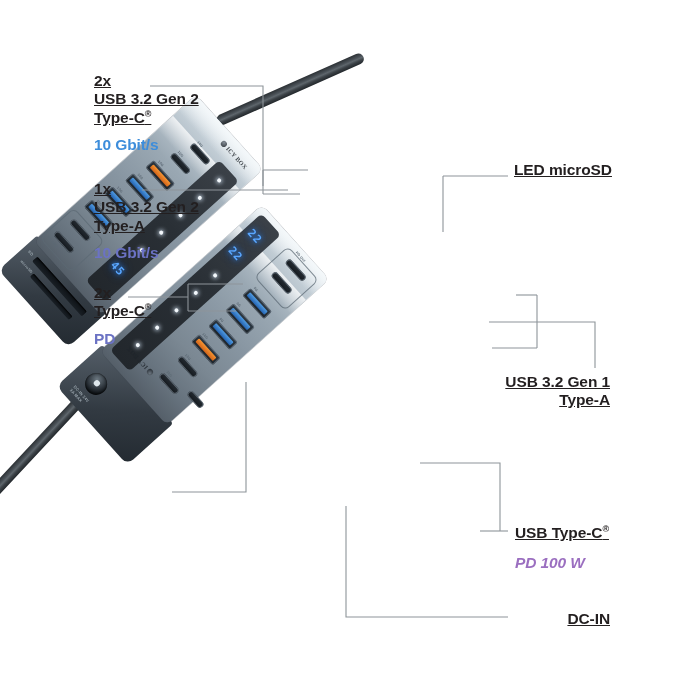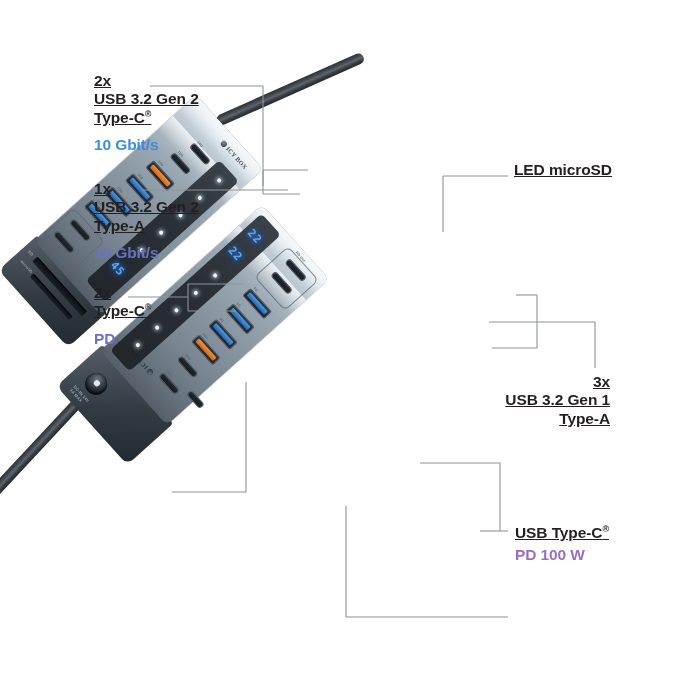--- a/index.html
+++ b/index.html
@@ -319,26 +319,26 @@
     <div class="ln"><span>Type-C</span><span class="reg">®</span></div>
     <div class="spec c-indigo">PD</div>
   </div>
 
 
   <div class="callout" style="left:514px;top:161px;">
     <div class="ln">LED microSD</div>
   </div>
 
   <div class="callout right" style="left:386px;top:373px;width:224px;">
-    <div class="ln">3x</div>
     <div class="ln">USB 3.2 Gen 1</div>
     <div class="ln">Type-A</div>
   </div>
 
   <div class="callout" style="left:515px;top:524px;">
     <div class="ln"><span>USB Type-C</span><span class="reg">®</span></div>
-    <div class="spec c-purple" style="margin-top:4px;">PD 100 W</div>
+    <div class="spec c-purple" style="margin-top:12px;font-style:italic;">PD 100 W</div>
   </div>
 
   <div class="callout right" style="left:396px;top:610px;width:214px;">
+    <div class="ln">DC-IN</div>
   </div>
 
 </div>
 
 </body></html>

